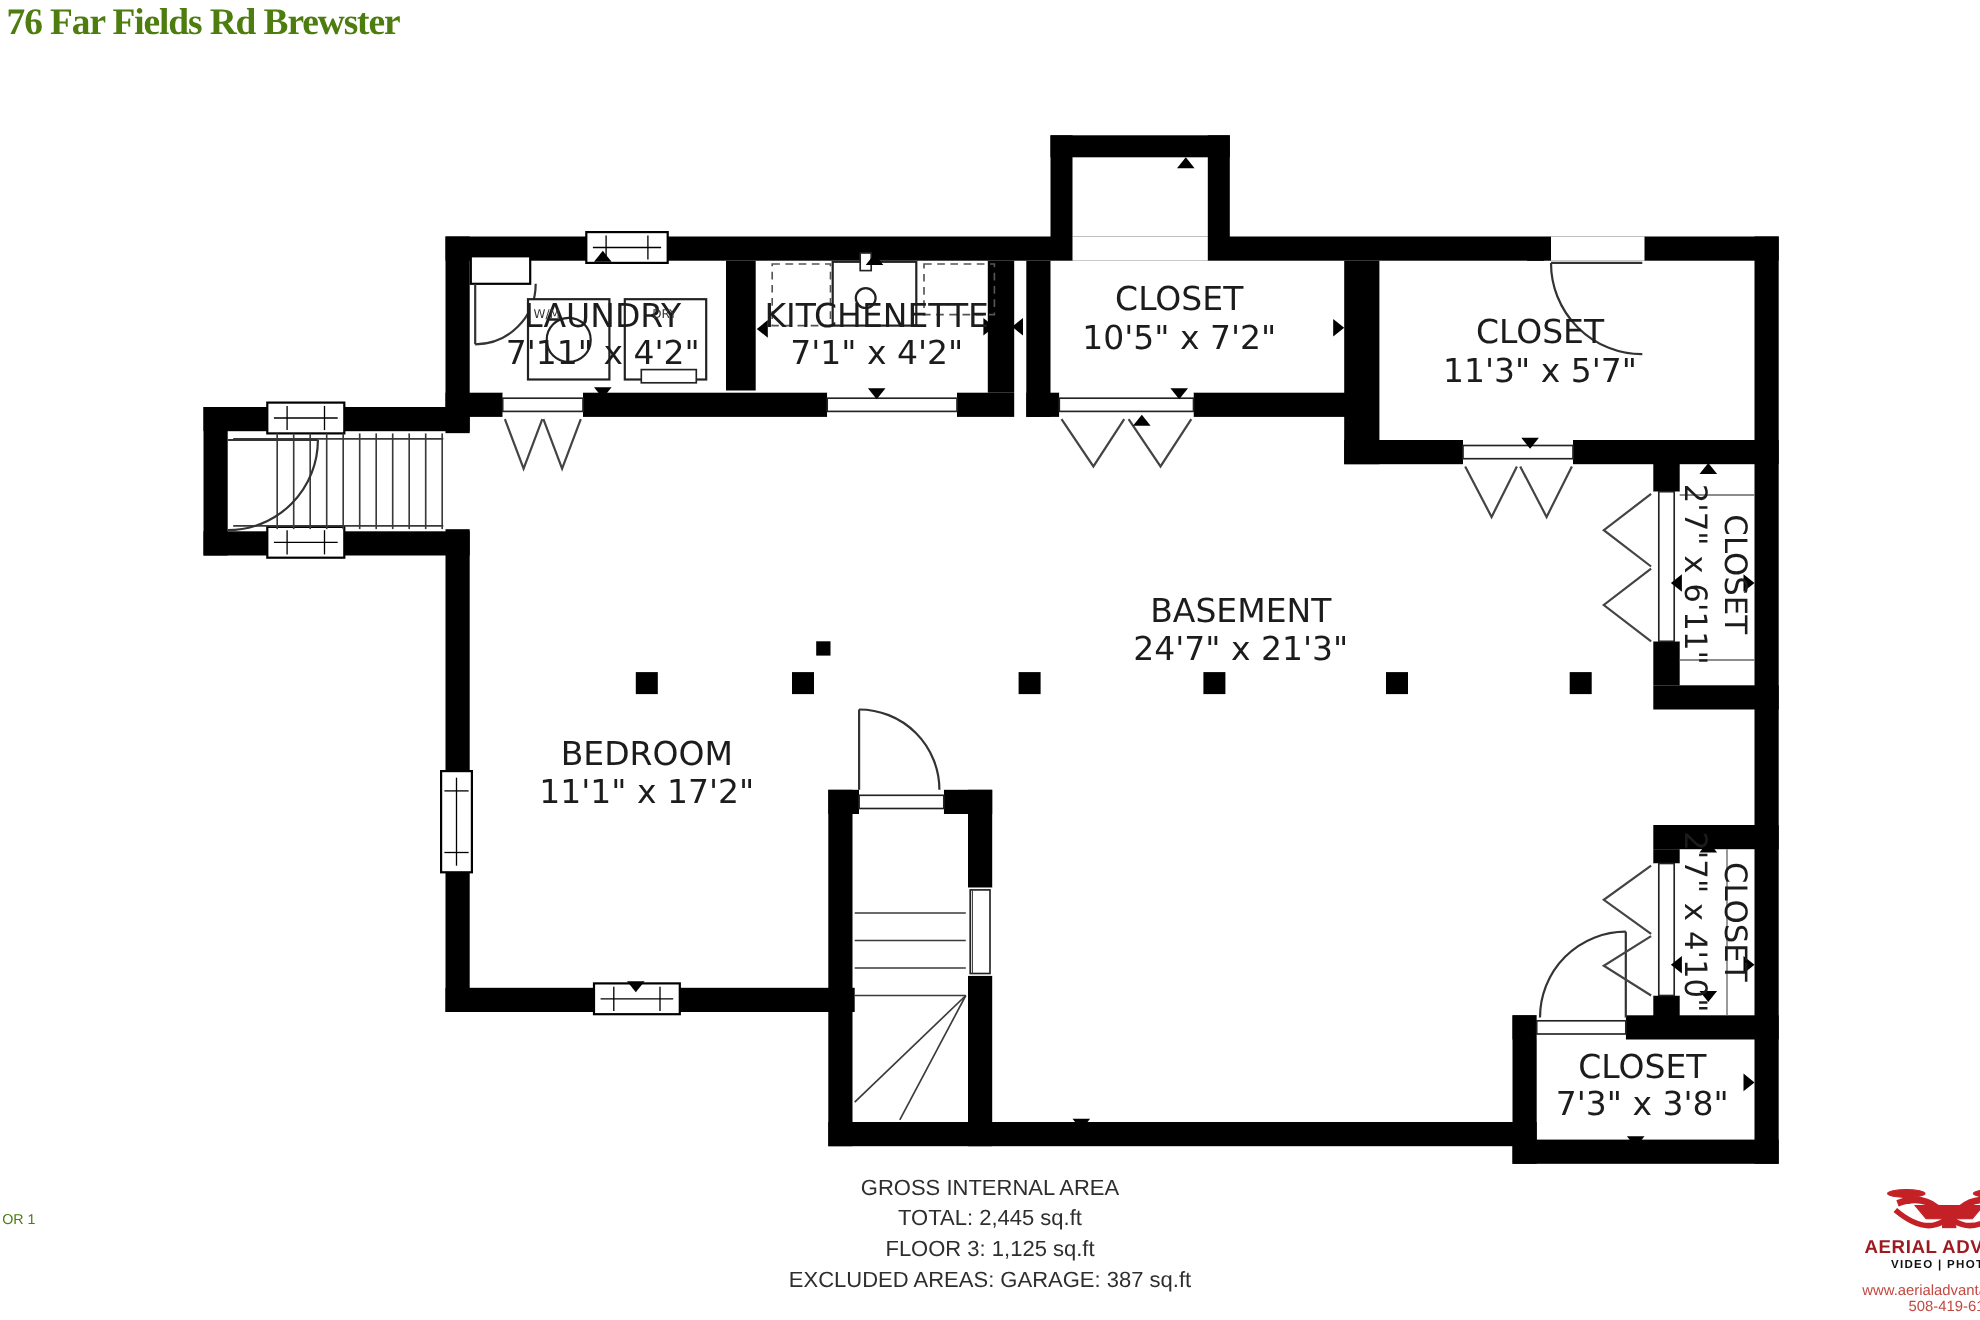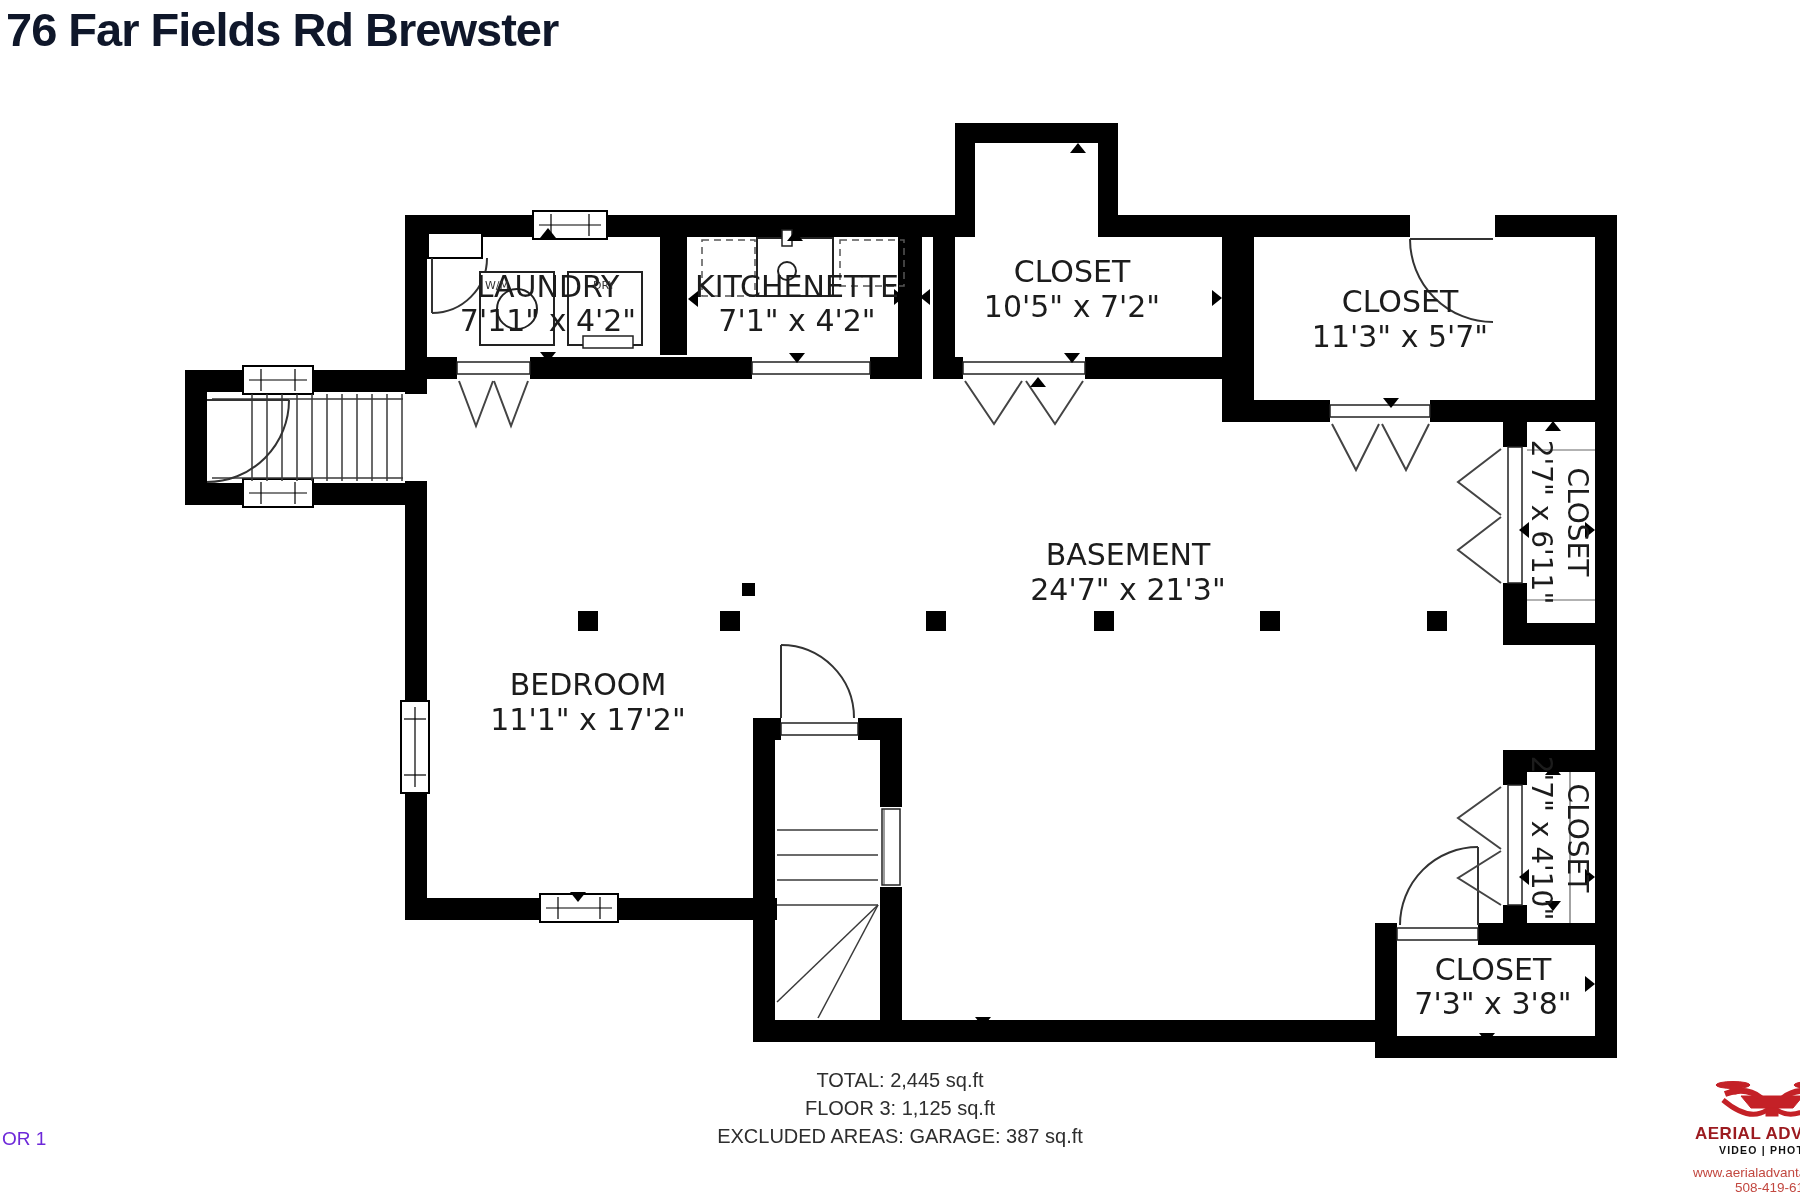--- a/index.html
+++ b/index.html
@@ -2,35 +2,35 @@
 <html><head>
 <meta charset="utf-8">
 <style>
   html,body{margin:0;padding:0;}
   body{
     width:1800px;height:1200px;position:relative;overflow:hidden;
     background:#ffffff;font-family:"DejaVu Sans",sans-serif;
   }
   .title{
     position:absolute;left:6px;top:2px;
-    font-family:Liberation Sans, sans-serif;font-weight:900;
-    font-size:47px;color:#0f172a;letter-spacing:-1px;white-space:nowrap;
+    font-family:Liberation Serif, serif;font-weight:900;
+    font-size:34px;color:#4d7c0f;letter-spacing:-1px;white-space:nowrap;
   }
   #plan{position:absolute;left:0;top:0;}
   .room-label{font-family:"DejaVu Sans",sans-serif;font-size:30px;fill:#1c1c1c;}
   .room-dims{font-family:"DejaVu Sans",sans-serif;font-size:30px;fill:#1c1c1c;}
   .rot .room-label,.rot .room-dims{font-size:28px;}
   .appliance-label{font-family:"DejaVu Sans",sans-serif;font-size:11px;fill:#333;}
   .footer{
     position:absolute;left:560px;top:1066px;width:680px;text-align:center;
     font-family:"Liberation Sans",sans-serif;font-size:20px;color:#2e2e2e;line-height:28px;
   }
   .floor-label{
-    position:absolute;left:2px;top:1128px;font-family:"Liberation Sans",sans-serif;
-    font-size:19px;color:#6d28d9;
+    position:absolute;left:2px;top:1101px;font-family:"Liberation Sans",sans-serif;
+    font-size:13px;color:#4d7c0f;
   }
   .logo{position:absolute;left:1693px;top:1072px;width:220px;}
   .logo .company{font-family:"Liberation Sans",sans-serif;font-weight:bold;font-size:17px;
     color:#9c1b20;letter-spacing:0.5px;white-space:nowrap;margin-top:2px;margin-left:2px;}
   .logo .tagline{font-family:"Liberation Sans",sans-serif;font-weight:bold;font-size:10.5px;
     color:#111;letter-spacing:1.2px;white-space:nowrap;margin-left:26px;}
   .logo .website{font-family:"Liberation Sans",sans-serif;font-size:13.5px;color:#c24840;
     white-space:nowrap;margin-top:9px;}
   .logo .phone{font-family:"Liberation Sans",sans-serif;font-size:13.5px;color:#c24840;
     white-space:nowrap;margin-left:42px;}
@@ -310,20 +310,21 @@
   </g>
   <g text-anchor="middle">
     <text class="room-label" x="1493" y="980">CLOSET</text>
     <text class="room-dims" x="1493" y="1014">7'3" x 3'8"</text>
   </g>
   <text class="appliance-label" x="497" y="289" text-anchor="middle">W/M</text>
   <text class="appliance-label" x="604" y="289" text-anchor="middle">DRY</text>
 </svg>
 
 <div class="footer">
+  <div>GROSS INTERNAL AREA</div>
   <div>TOTAL: 2,445 sq.ft</div>
   <div>FLOOR 3: 1,125 sq.ft</div>
   <div>EXCLUDED AREAS: GARAGE: 387 sq.ft</div>
 
 </div>
 
 <div class="floor-label">OR 1</div>
 
 <div class="logo">
   <svg class="drone" width="160" height="50" viewBox="0 0 160 50">

